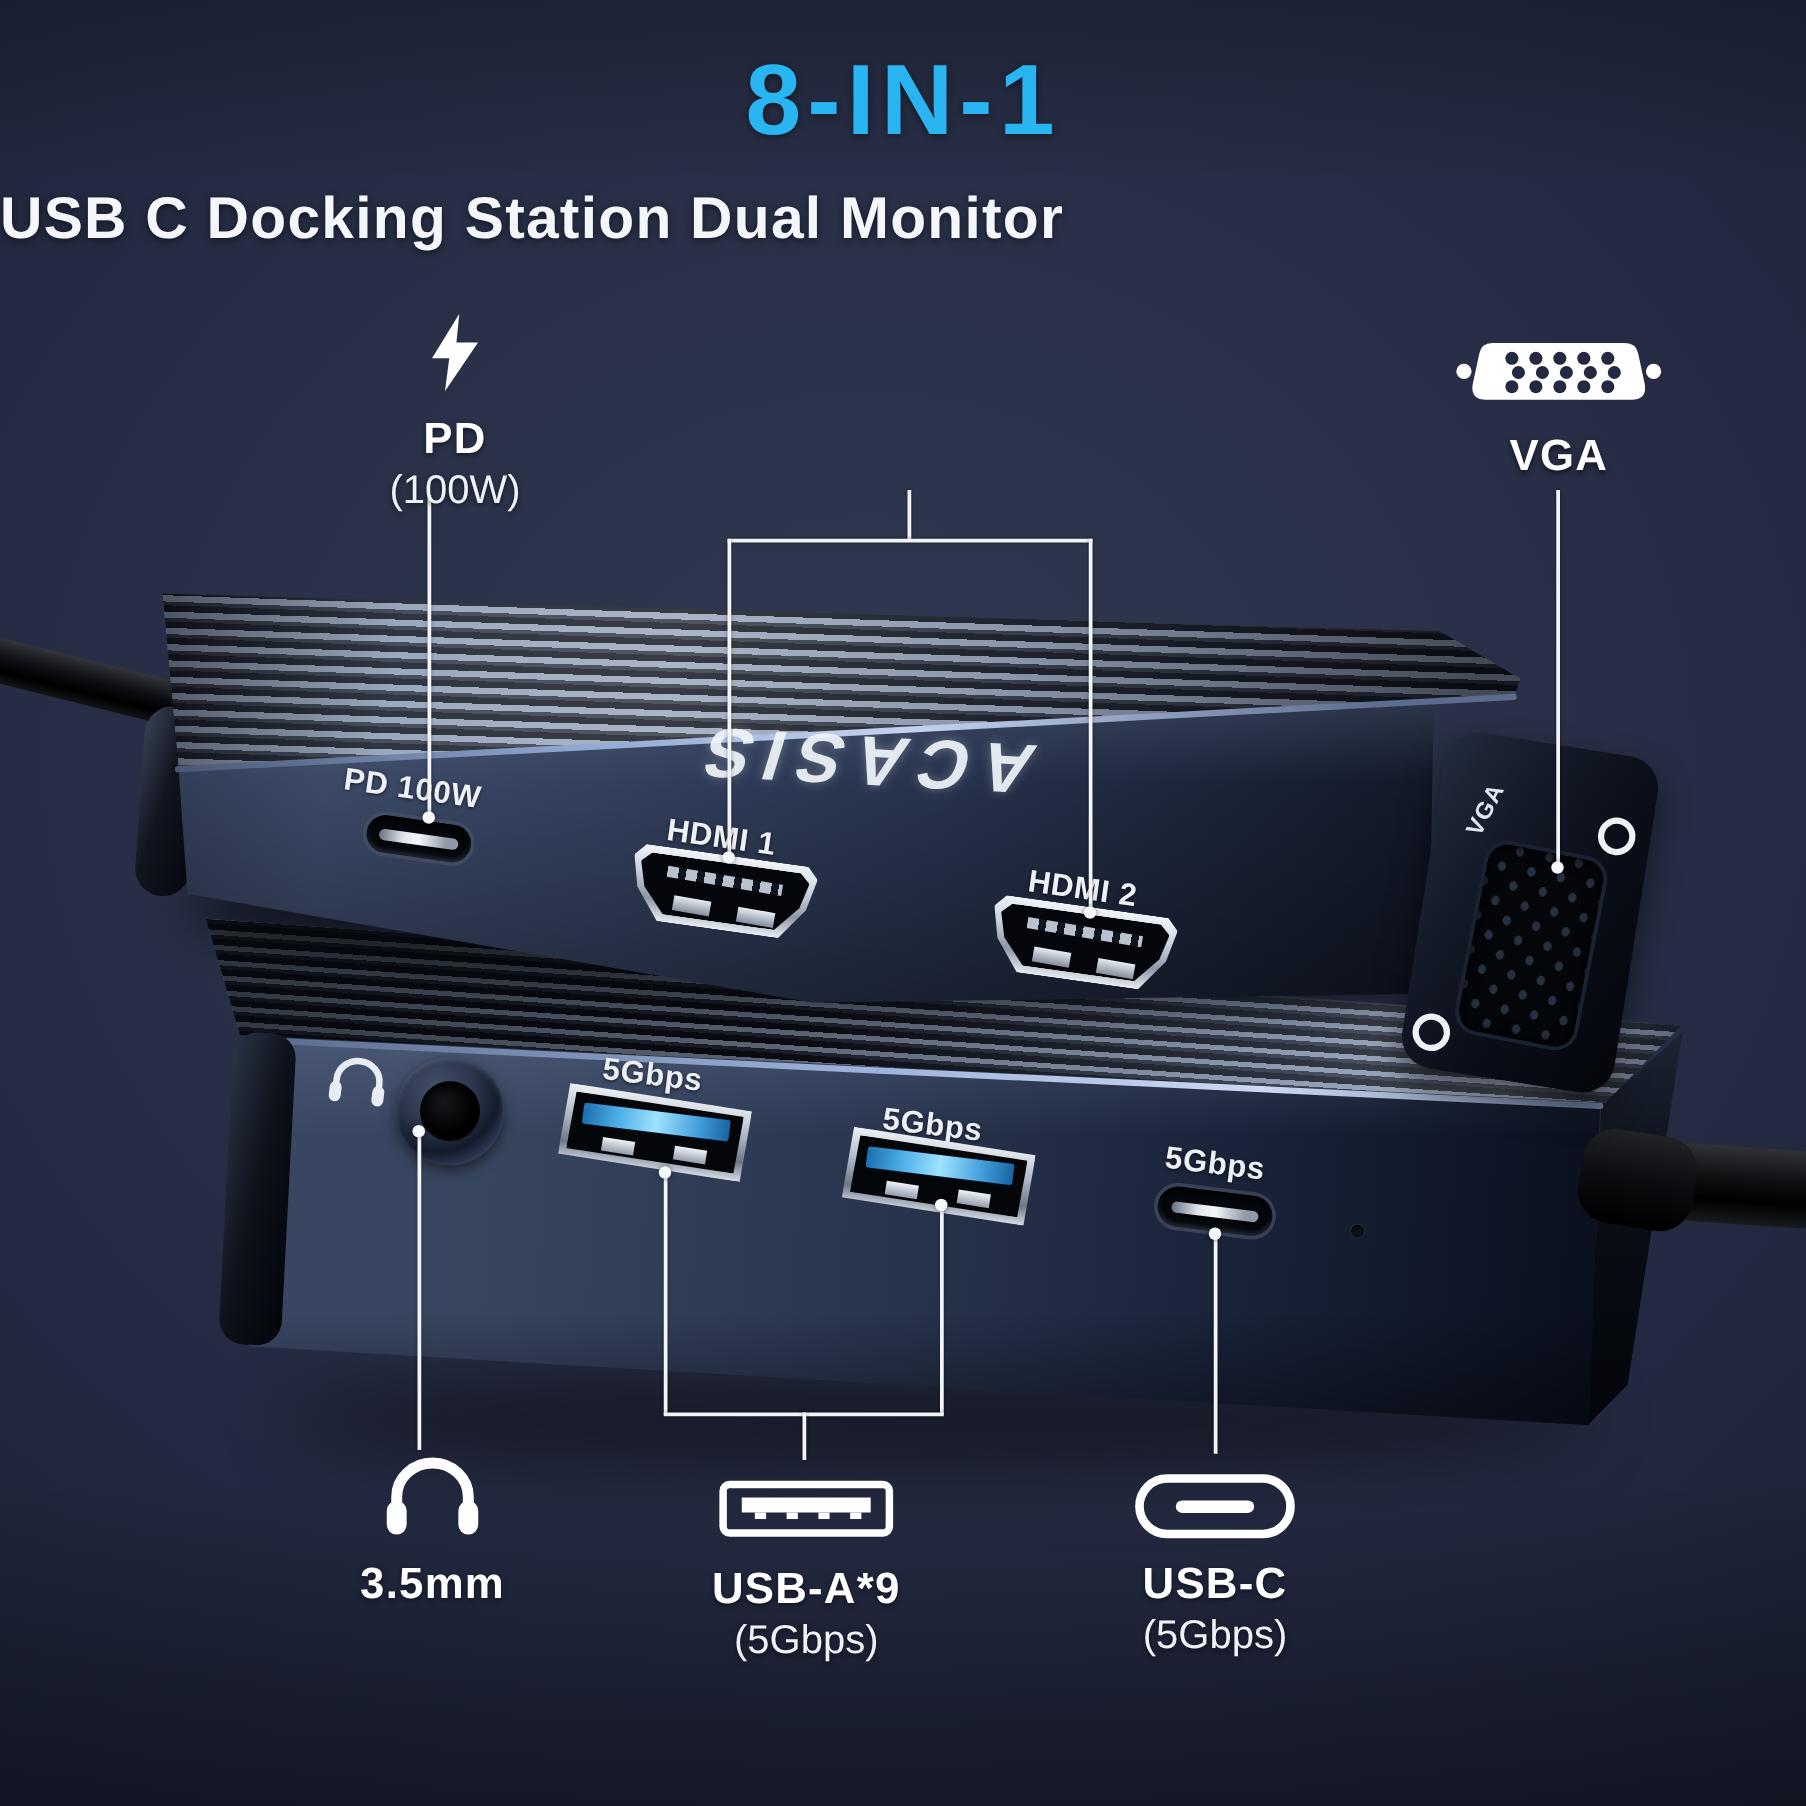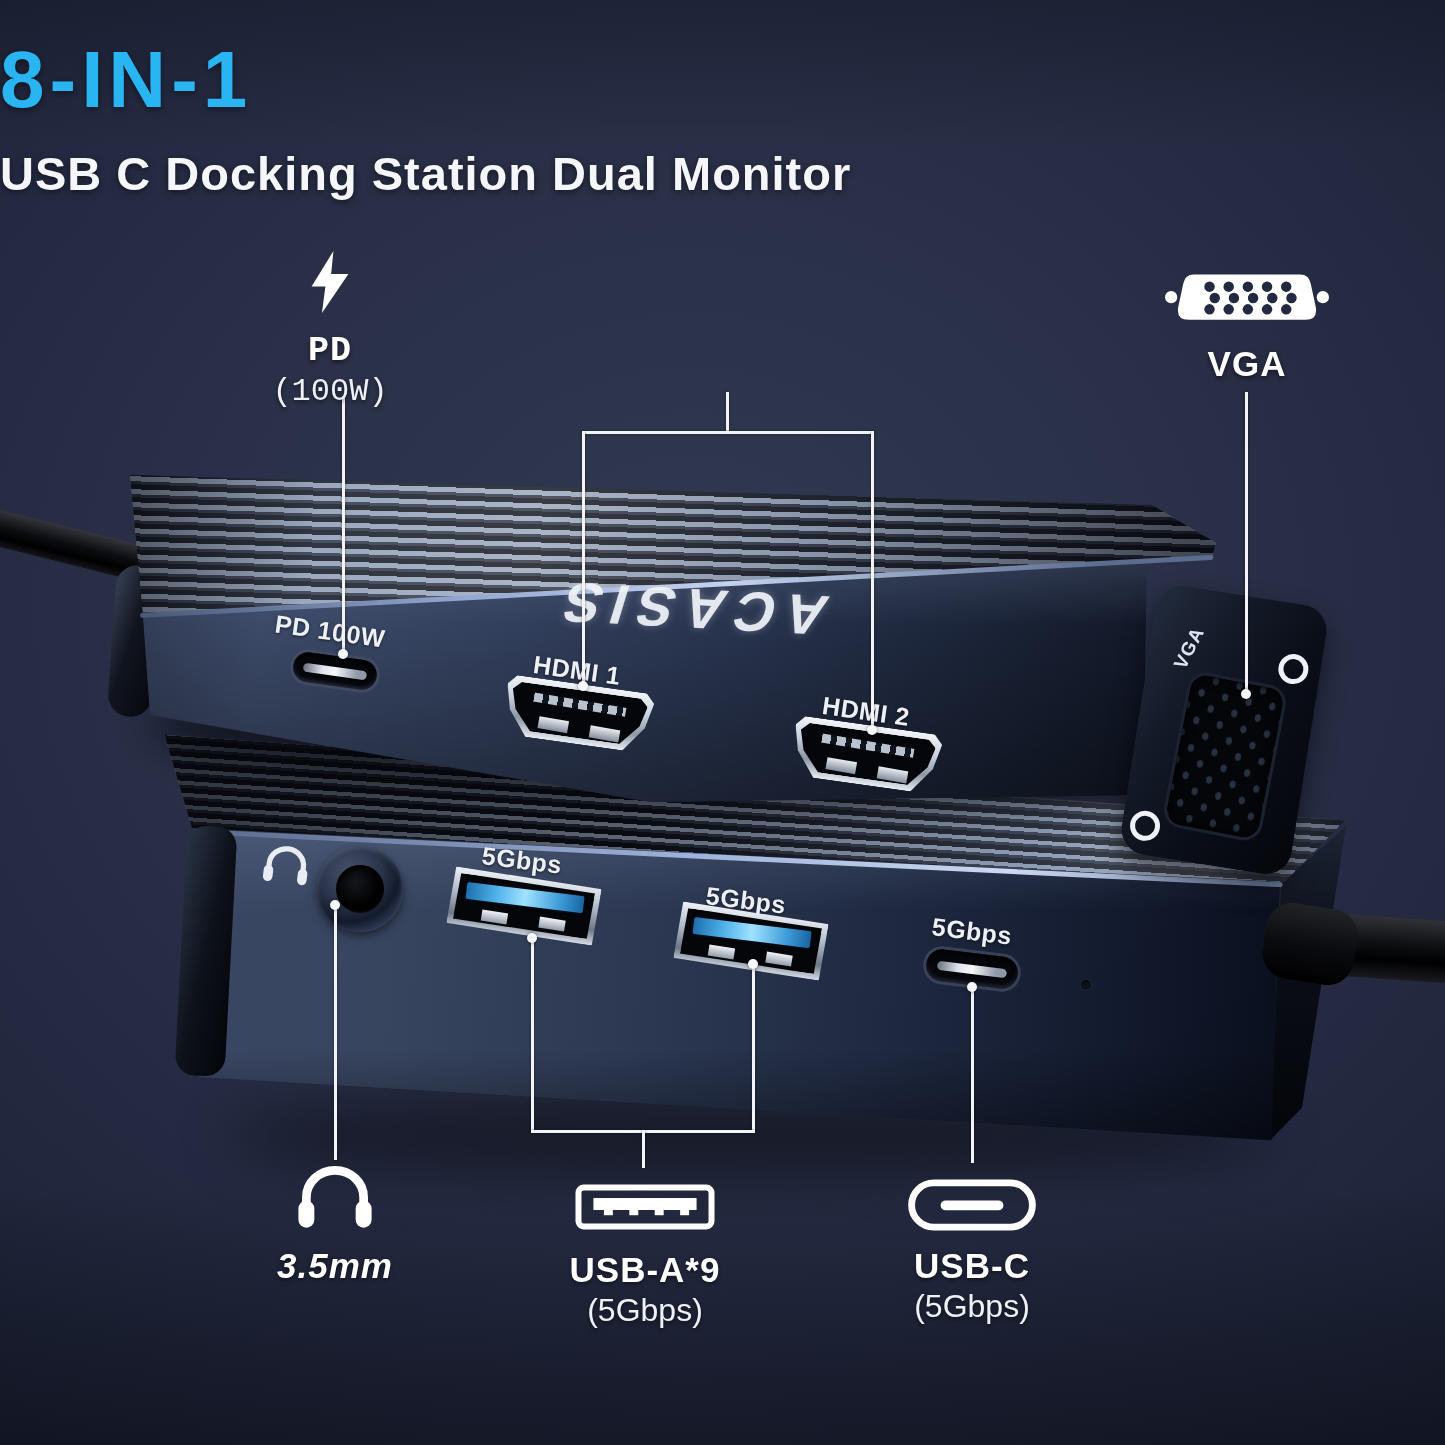--- a/index.html
+++ b/index.html
@@ -4,34 +4,34 @@
 <style>
   html,body{margin:0;padding:0;background:#0d1020;}
   .stage{
     position:relative;width:1445px;height:1445px;overflow:hidden;
     font-family:"Liberation Sans","DejaVu Sans",sans-serif;
     background:
       linear-gradient(180deg, rgba(8,10,18,.25) 0%, rgba(8,10,18,0) 10%, rgba(8,10,18,0) 82%, rgba(4,5,10,.4) 100%),
       radial-gradient(1500px 1300px at 48% 42%, #303a52 0%, #2a3148 30%, #232940 55%, #1b2134 78%, #141a2a 100%);
   }
   
-  .title{position:absolute;top:34px;left:0;width:100%;text-align:left;
+  .title{position:absolute;top:34px;left:0;width:100%;text-align:center;
     font-size:80px;font-weight:bold;letter-spacing:5px;color:#29B4F2;
     text-shadow:0 2px 6px rgba(0,0,0,.45);}
   .subtitle{position:absolute;top:146px;left:0;width:100%;text-align:left;
     font-size:47px;font-weight:bold;letter-spacing:1px;color:#f4f6fa;
     text-shadow:0 2px 6px rgba(0,0,0,.5);}
   
   .callout{position:absolute;display:flex;flex-direction:column;align-items:center;color:#fff;z-index:45;}
   .co-label{font-size:35px;font-weight:bold;margin-top:8px;letter-spacing:1px;text-shadow:0 2px 4px rgba(0,0,0,.5);}
   .co-sub{font-size:32px;font-weight:normal;color:#eef1f6;margin-top:2px;text-shadow:0 2px 4px rgba(0,0,0,.5);}
-  #callout-pd{left:240px;top:246px;width:180px;font-family:Liberation Mono, monospace;}
+  #callout-pd{left:274px;top:246px;width:180px;}
   #callout-hdmi{left:632px;top:276px;width:200px;}
   #callout-vga{left:1147px;top:264px;width:200px;}
-  #callout-audio{left:245px;top:1164px;width:180px;font-style:italic;}
+  #callout-audio{left:256px;top:1164px;width:180px;}
   #callout-usba{left:545px;top:1176px;width:200px;}
   #callout-usbc{left:872px;top:1176px;width:200px;}
   
   .lline{position:absolute;background:#F2F4F7;z-index:40;box-shadow:0 0 3px rgba(0,0,0,.4);}
   .ldot{position:absolute;width:10px;height:10px;border-radius:50%;background:#F6F8FA;z-index:41;box-shadow:0 0 4px rgba(0,0,0,.5);}
   #line-pd{left:342px;top:396px;width:3px;height:256px;}       #dot-pd{left:338px;top:649px;}
   #line-hdmi-stem{left:726px;top:392px;width:3px;height:41px;}
   #line-hdmi-bar{left:582px;top:431px;width:292px;height:3px;}
   #line-hdmi-left{left:582px;top:431px;width:3px;height:256px;} #dot-hdmi1{left:578px;top:681px;}
   #line-hdmi-right{left:871px;top:431px;width:3px;height:299px;} #dot-hdmi2{left:867px;top:725px;}

